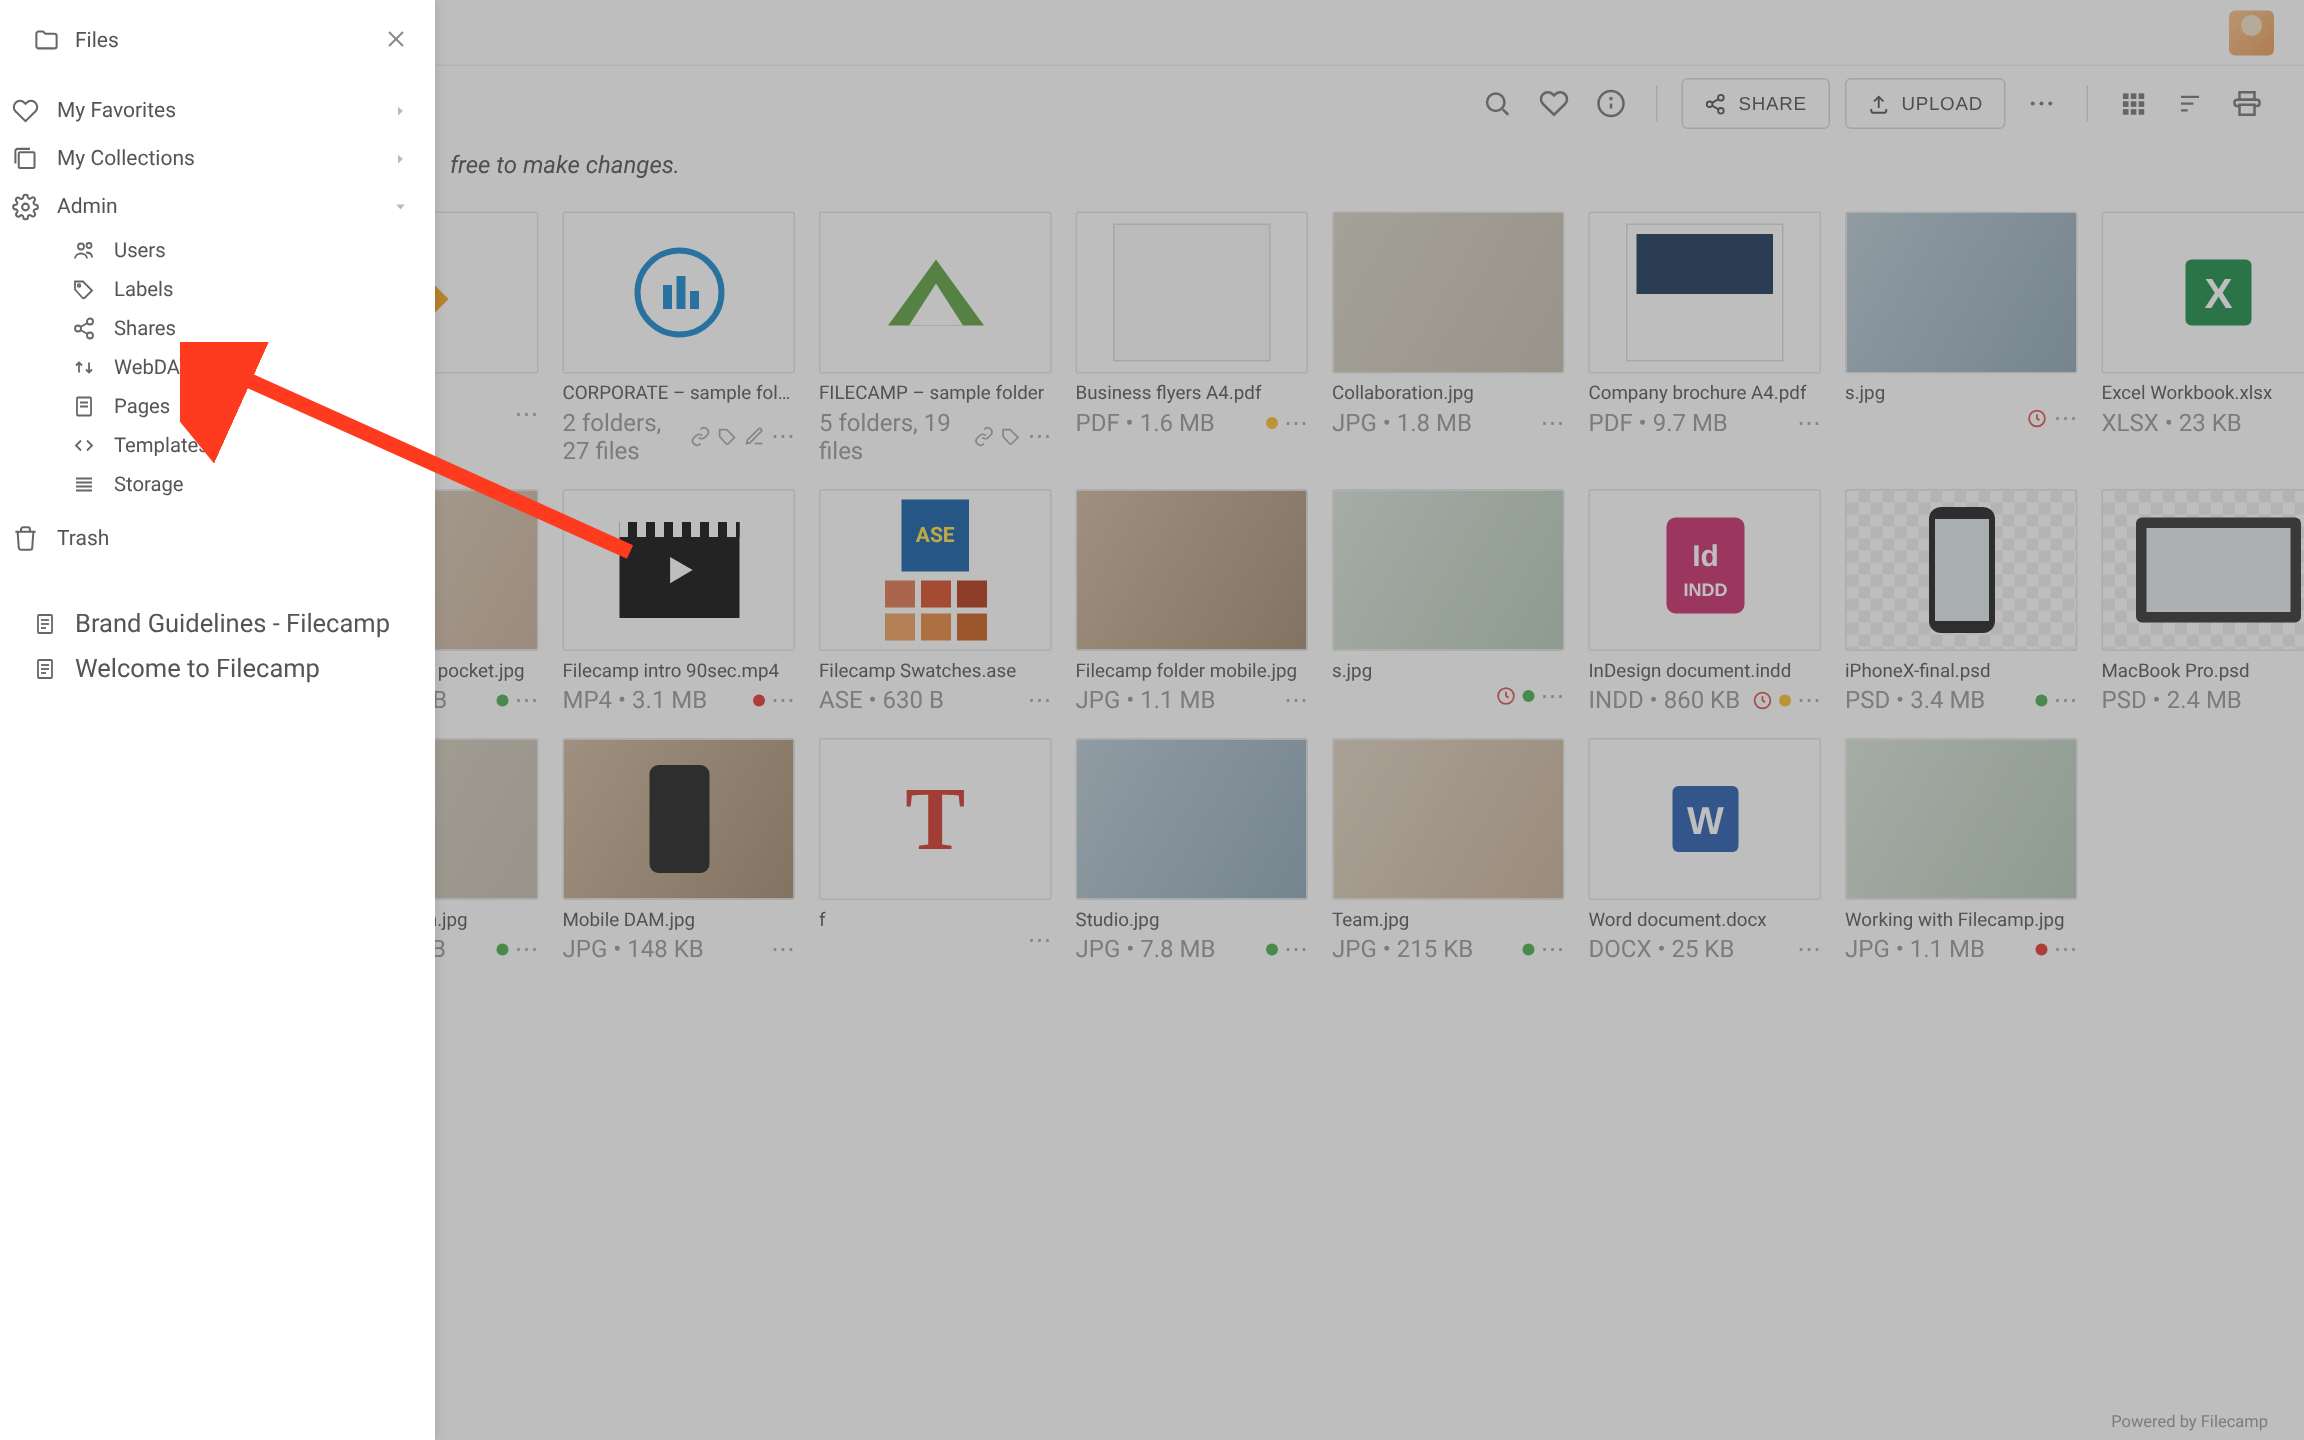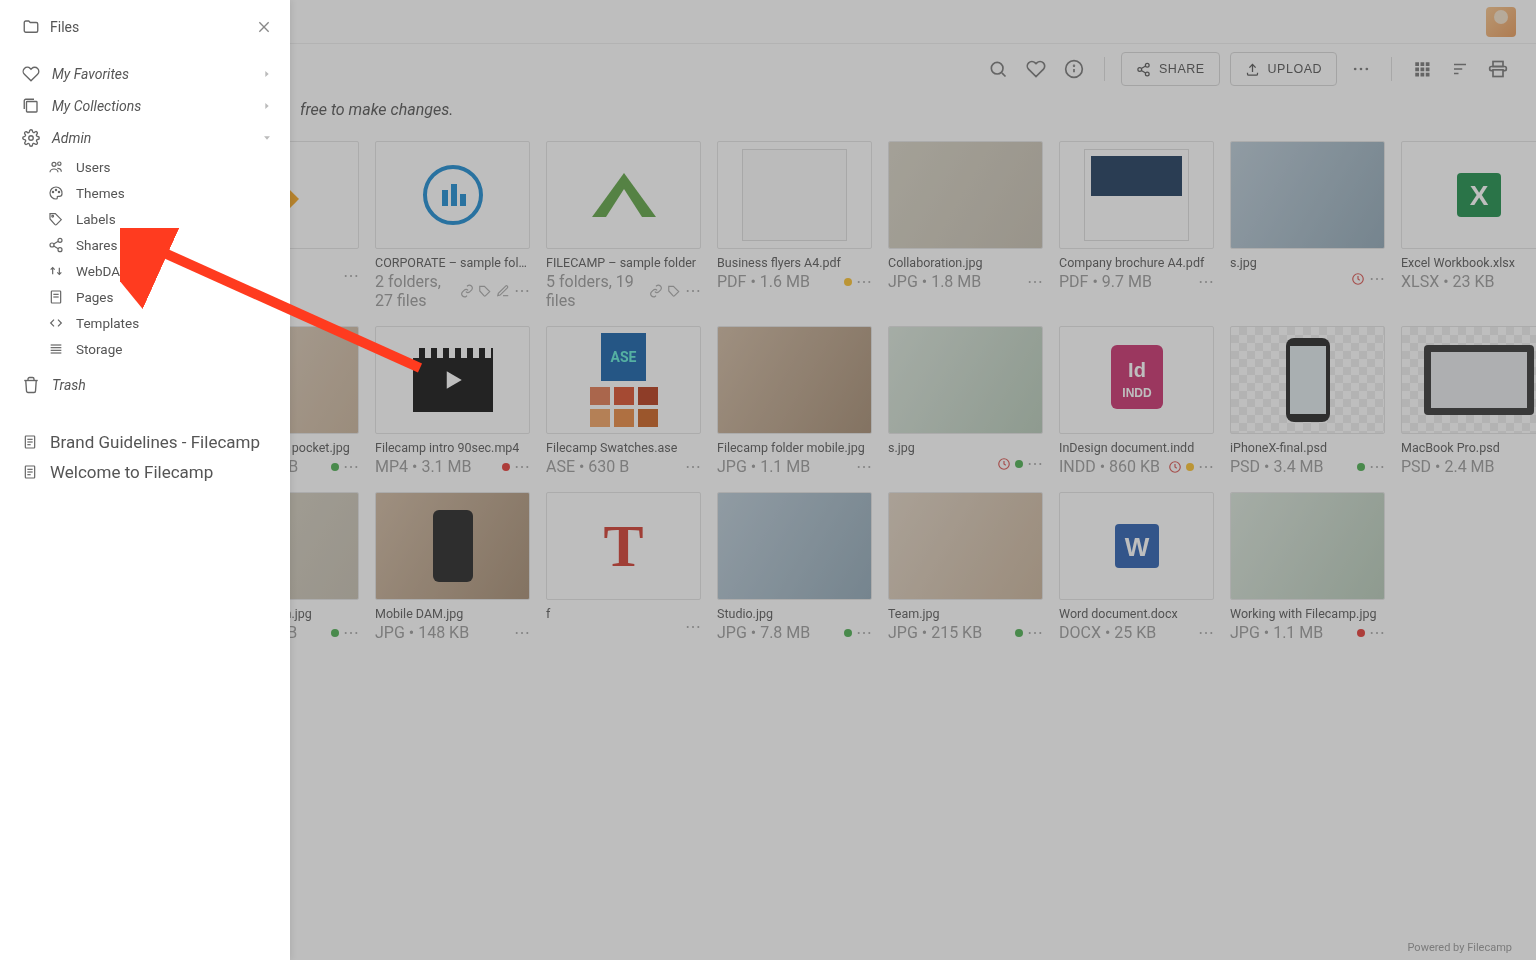--- a/index.html
+++ b/index.html
@@ -142,31 +142,31 @@
 .sidebar {
   position: absolute;
   top: 0; left: 0; bottom: 0;
   width: 290px;
   background: #fff;
   box-shadow: 2px 0 6px rgba(0,0,0,0.08);
   padding: 14px 0 0 0;
   z-index: 10;
 }
 .sb-header {
-  display:flex; align-items:center; justify-content:space-between;
+  display:flex; align-items:flex-start; justify-content:space-between;
   padding: 4px 18px 12px 22px;
 }
 .sb-header-left { display:flex; align-items:center; gap:10px; color:#555; }
 .sb-header-left span { font-size:14px; }
 .sb-close { color:#888; cursor:pointer; }
 
 .sb-item {
   display:flex; align-items:center; justify-content:space-between;
-  padding: 7px 18px 7px 22px;
-  color:#555; cursor:pointer;font-style:italic;
+  padding: 7px 18px 7px 8px;
+  color:#555; cursor:pointer;
 }
 .sb-item-left { display:flex; align-items:center; gap:12px; }
 .sb-item-left span { font-size:14px; }
 .sb-caret { color:#bbb; }
 
 .sb-sub {
   display:flex; align-items:center; gap:12px;
   padding: 5px 18px 5px 48px;
   color:#555; cursor:pointer; font-size:13.5px;
 }
@@ -442,21 +442,21 @@
     <div class="card-meta-row">
       <div class="card-meta">MP4 • 3.1 MB</div>
       <div class="card-actions">
             <span class="dot red"></span>
             <span class="card-more">⋯</span>
           </div>
     </div>
       </div>
       <div class="card">
     <div class="thumb">
-          <div style="text-align:center;"><div style="background:#1560a8;color:#5eead4;font-weight:700;font-size:14px;padding:16px 10px;display:inline-block;">ASE</div><div style="display:grid;grid-template-columns:repeat(3,20px);gap:4px;margin-top:6px;">
+          <div style="text-align:center;"><div style="background:#1560a8;color:#fde047;font-weight:700;font-size:14px;padding:16px 10px;display:inline-block;">ASE</div><div style="display:grid;grid-template-columns:repeat(3,20px);gap:4px;margin-top:6px;">
               <div style="height:18px;background:#e07850;"></div>
               <div style="height:18px;background:#d94e2a;"></div>
               <div style="height:18px;background:#b53a1a;"></div>
               <div style="height:18px;background:#f0a060;"></div>
               <div style="height:18px;background:#e88840;"></div>
               <div style="height:18px;background:#c96020;"></div>
             </div></div>
         </div>
     <div class="card-title">Filecamp Swatches.ase</div>
     <div class="card-meta-row">
@@ -713,31 +713,20 @@
       <div class="sb-sub">
         <span>
           <svg width="16" height="16" viewBox="0 0 24 24" fill="none" stroke="#666" stroke-width="1.8">
             <circle cx="9" cy="8" r="3"></circle>
             <path d="M3 20c0-3 3-5 6-5s6 2 6 5"></path>
             <circle cx="17" cy="7" r="2.5"></circle>
             <path d="M14 14c4 0 6 2 6 5"></path>
           </svg>
         </span>
         <span>Users</span>
-      </div>
-      <div class="sb-sub">
-        <span>
-          <svg width="16" height="16" viewBox="0 0 24 24" fill="none" stroke="#666" stroke-width="1.8">
-            <path d="M12 3a9 9 0 1 0 0 18c1.5 0 2-1 2-2s-.5-2 1-2h2a4 4 0 0 0 4-4 9 9 0 0 0-9-10z"></path>
-            <circle cx="7.5" cy="10.5" r="1"></circle>
-            <circle cx="12" cy="7.5" r="1"></circle>
-            <circle cx="16.5" cy="10.5" r="1"></circle>
-          </svg>
-        </span>
-        <span>Themes</span>
       </div>
       <div class="sb-sub">
         <span>
           <svg width="16" height="16" viewBox="0 0 24 24" fill="none" stroke="#666" stroke-width="1.8">
             <path d="M20 13l-7 7a2 2 0 0 1-2.8 0L3 12V4h8l9 9z"></path>
             <circle cx="7" cy="8" r="1.3"></circle>
           </svg>
         </span>
         <span>Labels</span>
       </div>

